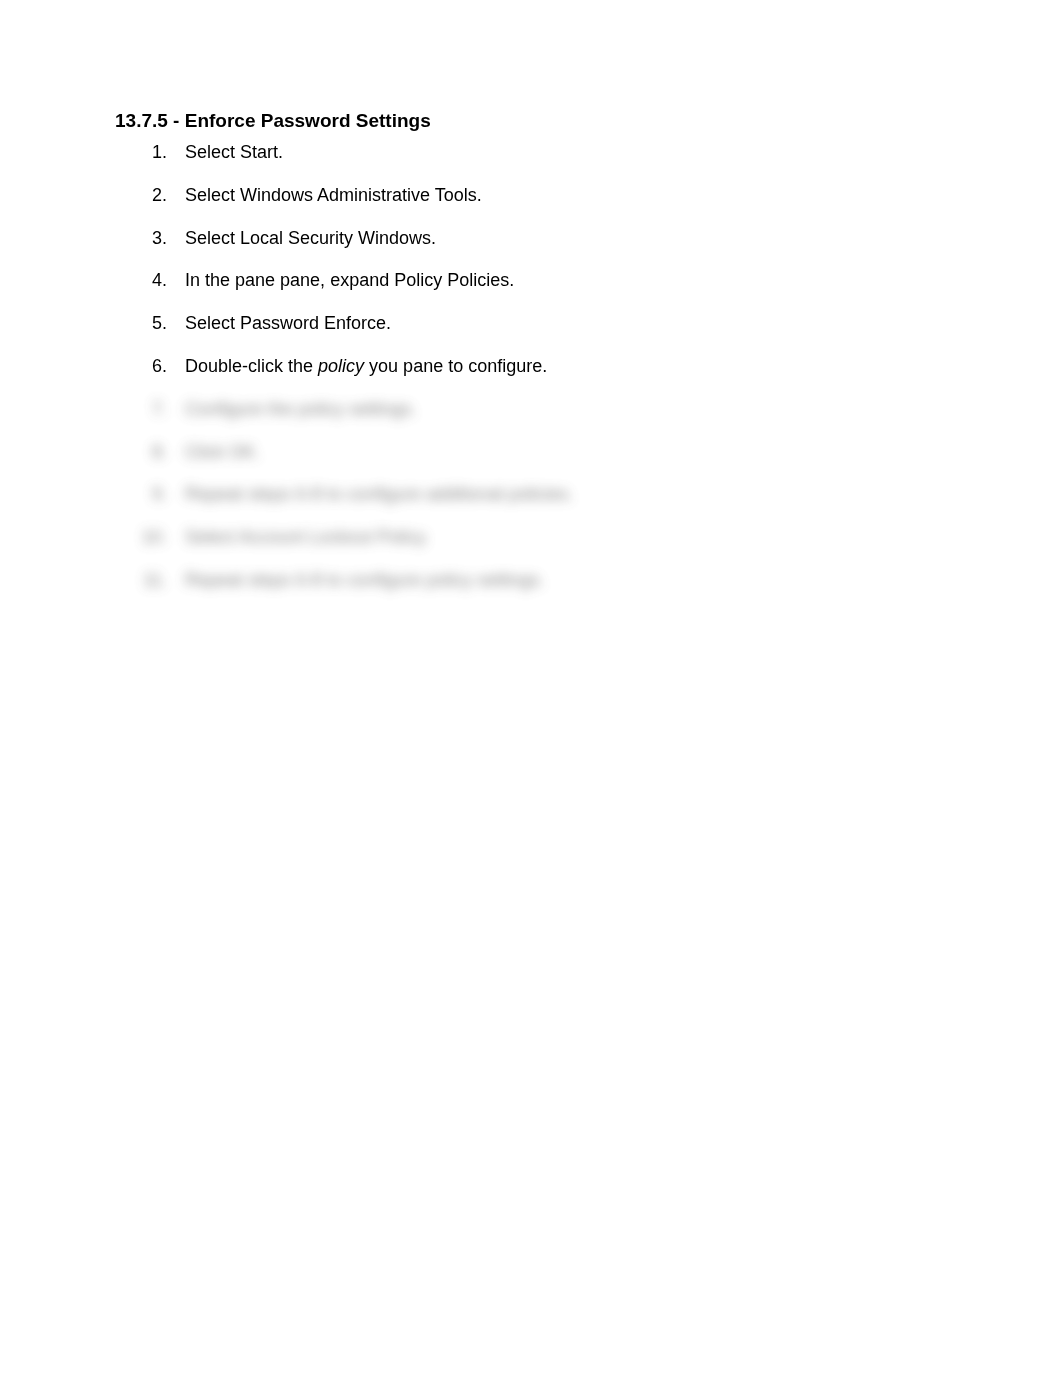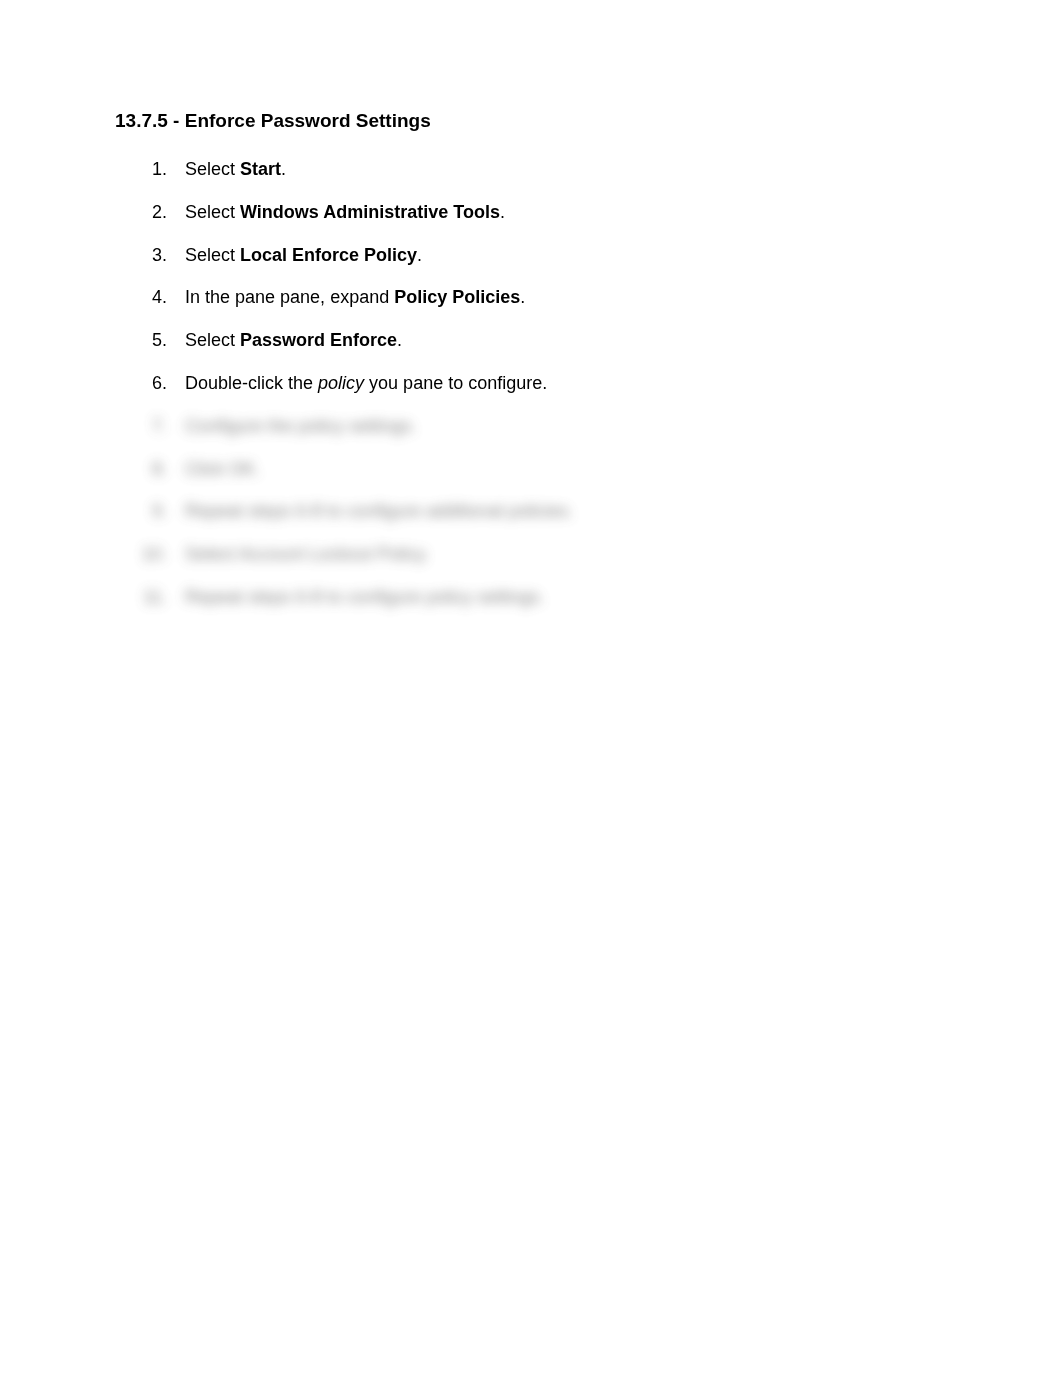--- a/index.html
+++ b/index.html
@@ -11,21 +11,21 @@
       font-family: 'Segoe UI', Tahoma, Geneva, Verdana, sans-serif;
       background: #ffffff;
       width: 1062px;
       height: 1377px;
       padding: 110px 115px;
       color: #000000;
     }
     .heading {
       font-size: 19px;
       font-weight: 700;
-      margin-bottom: 23px;
+      margin-bottom: 6px;
     }
     .steps {
       list-style: none;
       padding-left: 24px;
     }
     .step {
       display: flex;
       align-items: baseline;
       margin-bottom: 14px;
       font-size: 18px;
@@ -33,21 +33,21 @@
     }
     .step-number {
       min-width: 28px;
       text-align: right;
       margin-right: 18px;
     }
     .step-text {
       flex: 1;
     }
     .bold {
-      font-weight: 700;
+      font-weight: 400;
     }
     .bold-italic {
       font-weight: 400;
       font-style: italic;
     }
     .blurred {
       filter: blur(6px);
       opacity: 0.75;
       color: #5a5a5a;
     }
@@ -69,21 +69,21 @@
   <li class="step">
     <span class="step-number">2.</span>
     <span class="step-text">
       <span>Select </span><span class="bold">Windows Administrative Tools</span><span>.</span>
     </span>
   </li>
 
   <li class="step">
     <span class="step-number">3.</span>
     <span class="step-text">
-      <span>Select </span><span class="bold">Local Enforce Policy</span><span>.</span>
+      <span>Select </span><span class="bold">Local Security Windows</span><span>.</span>
     </span>
   </li>
 
   <li class="step">
     <span class="step-number">4.</span>
     <span class="step-text">
       <span>In the pane pane, expand </span><span class="bold">Policy Policies</span><span>.</span>
     </span>
   </li>
 

